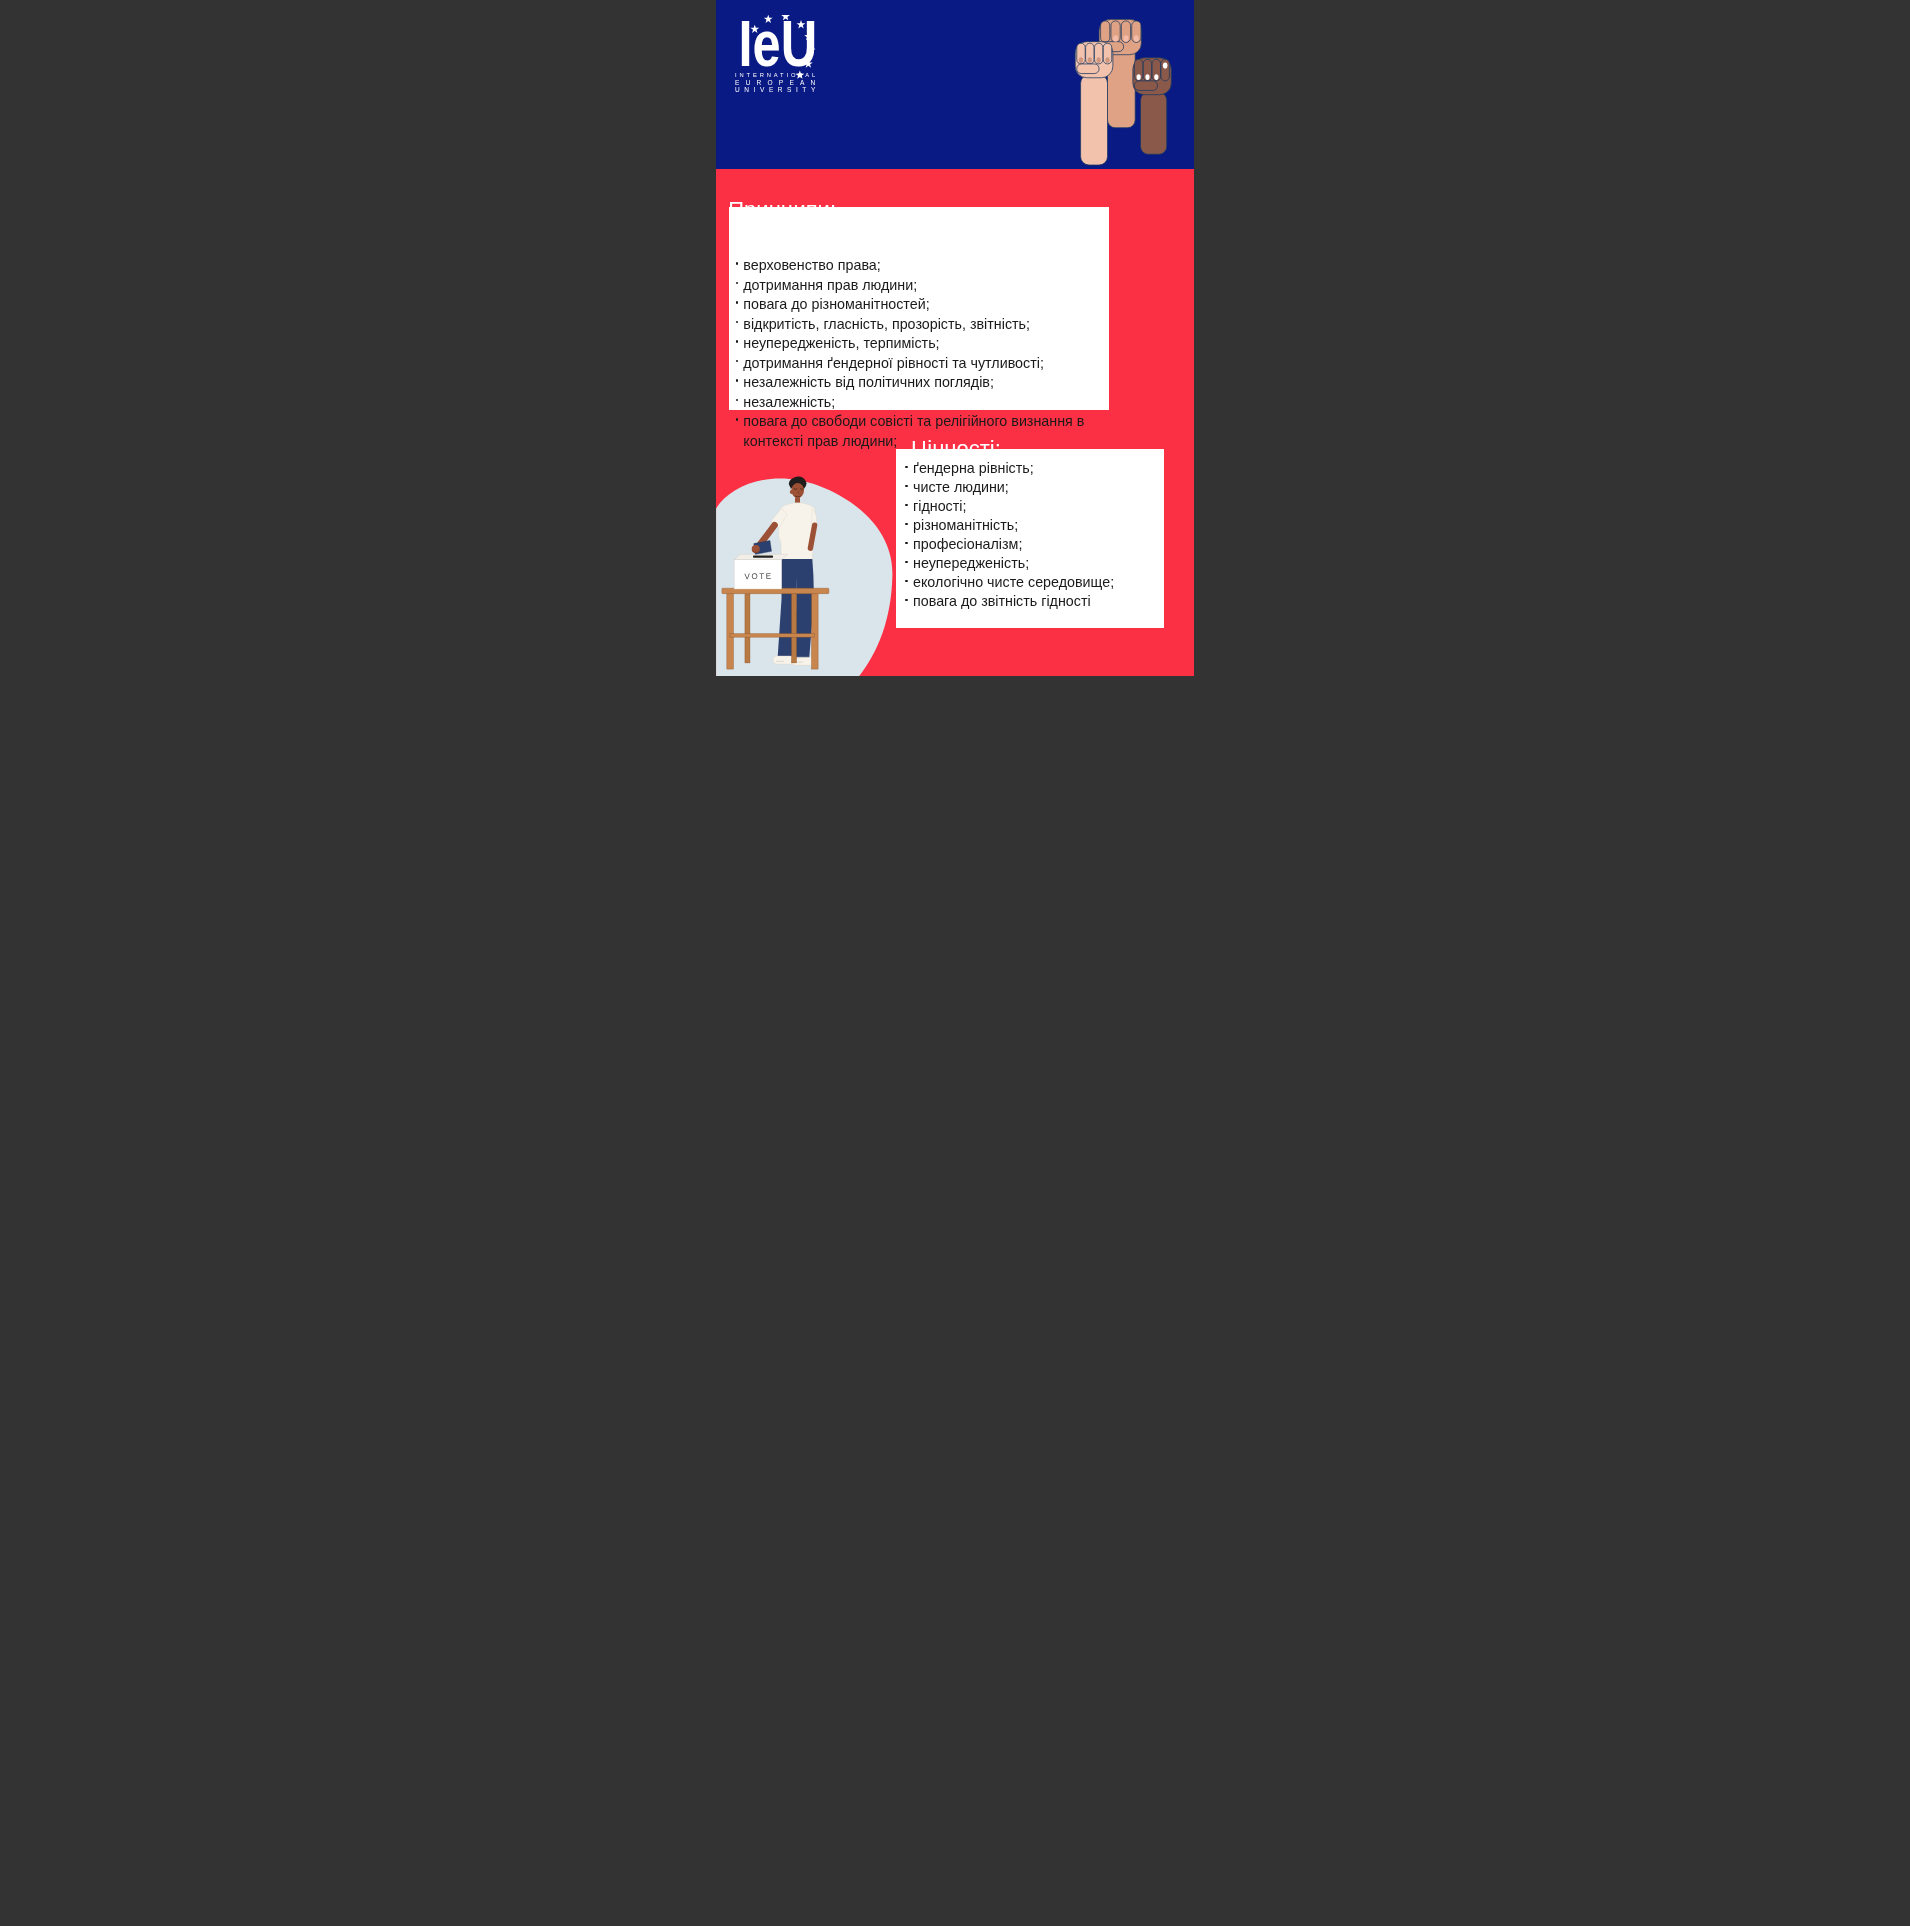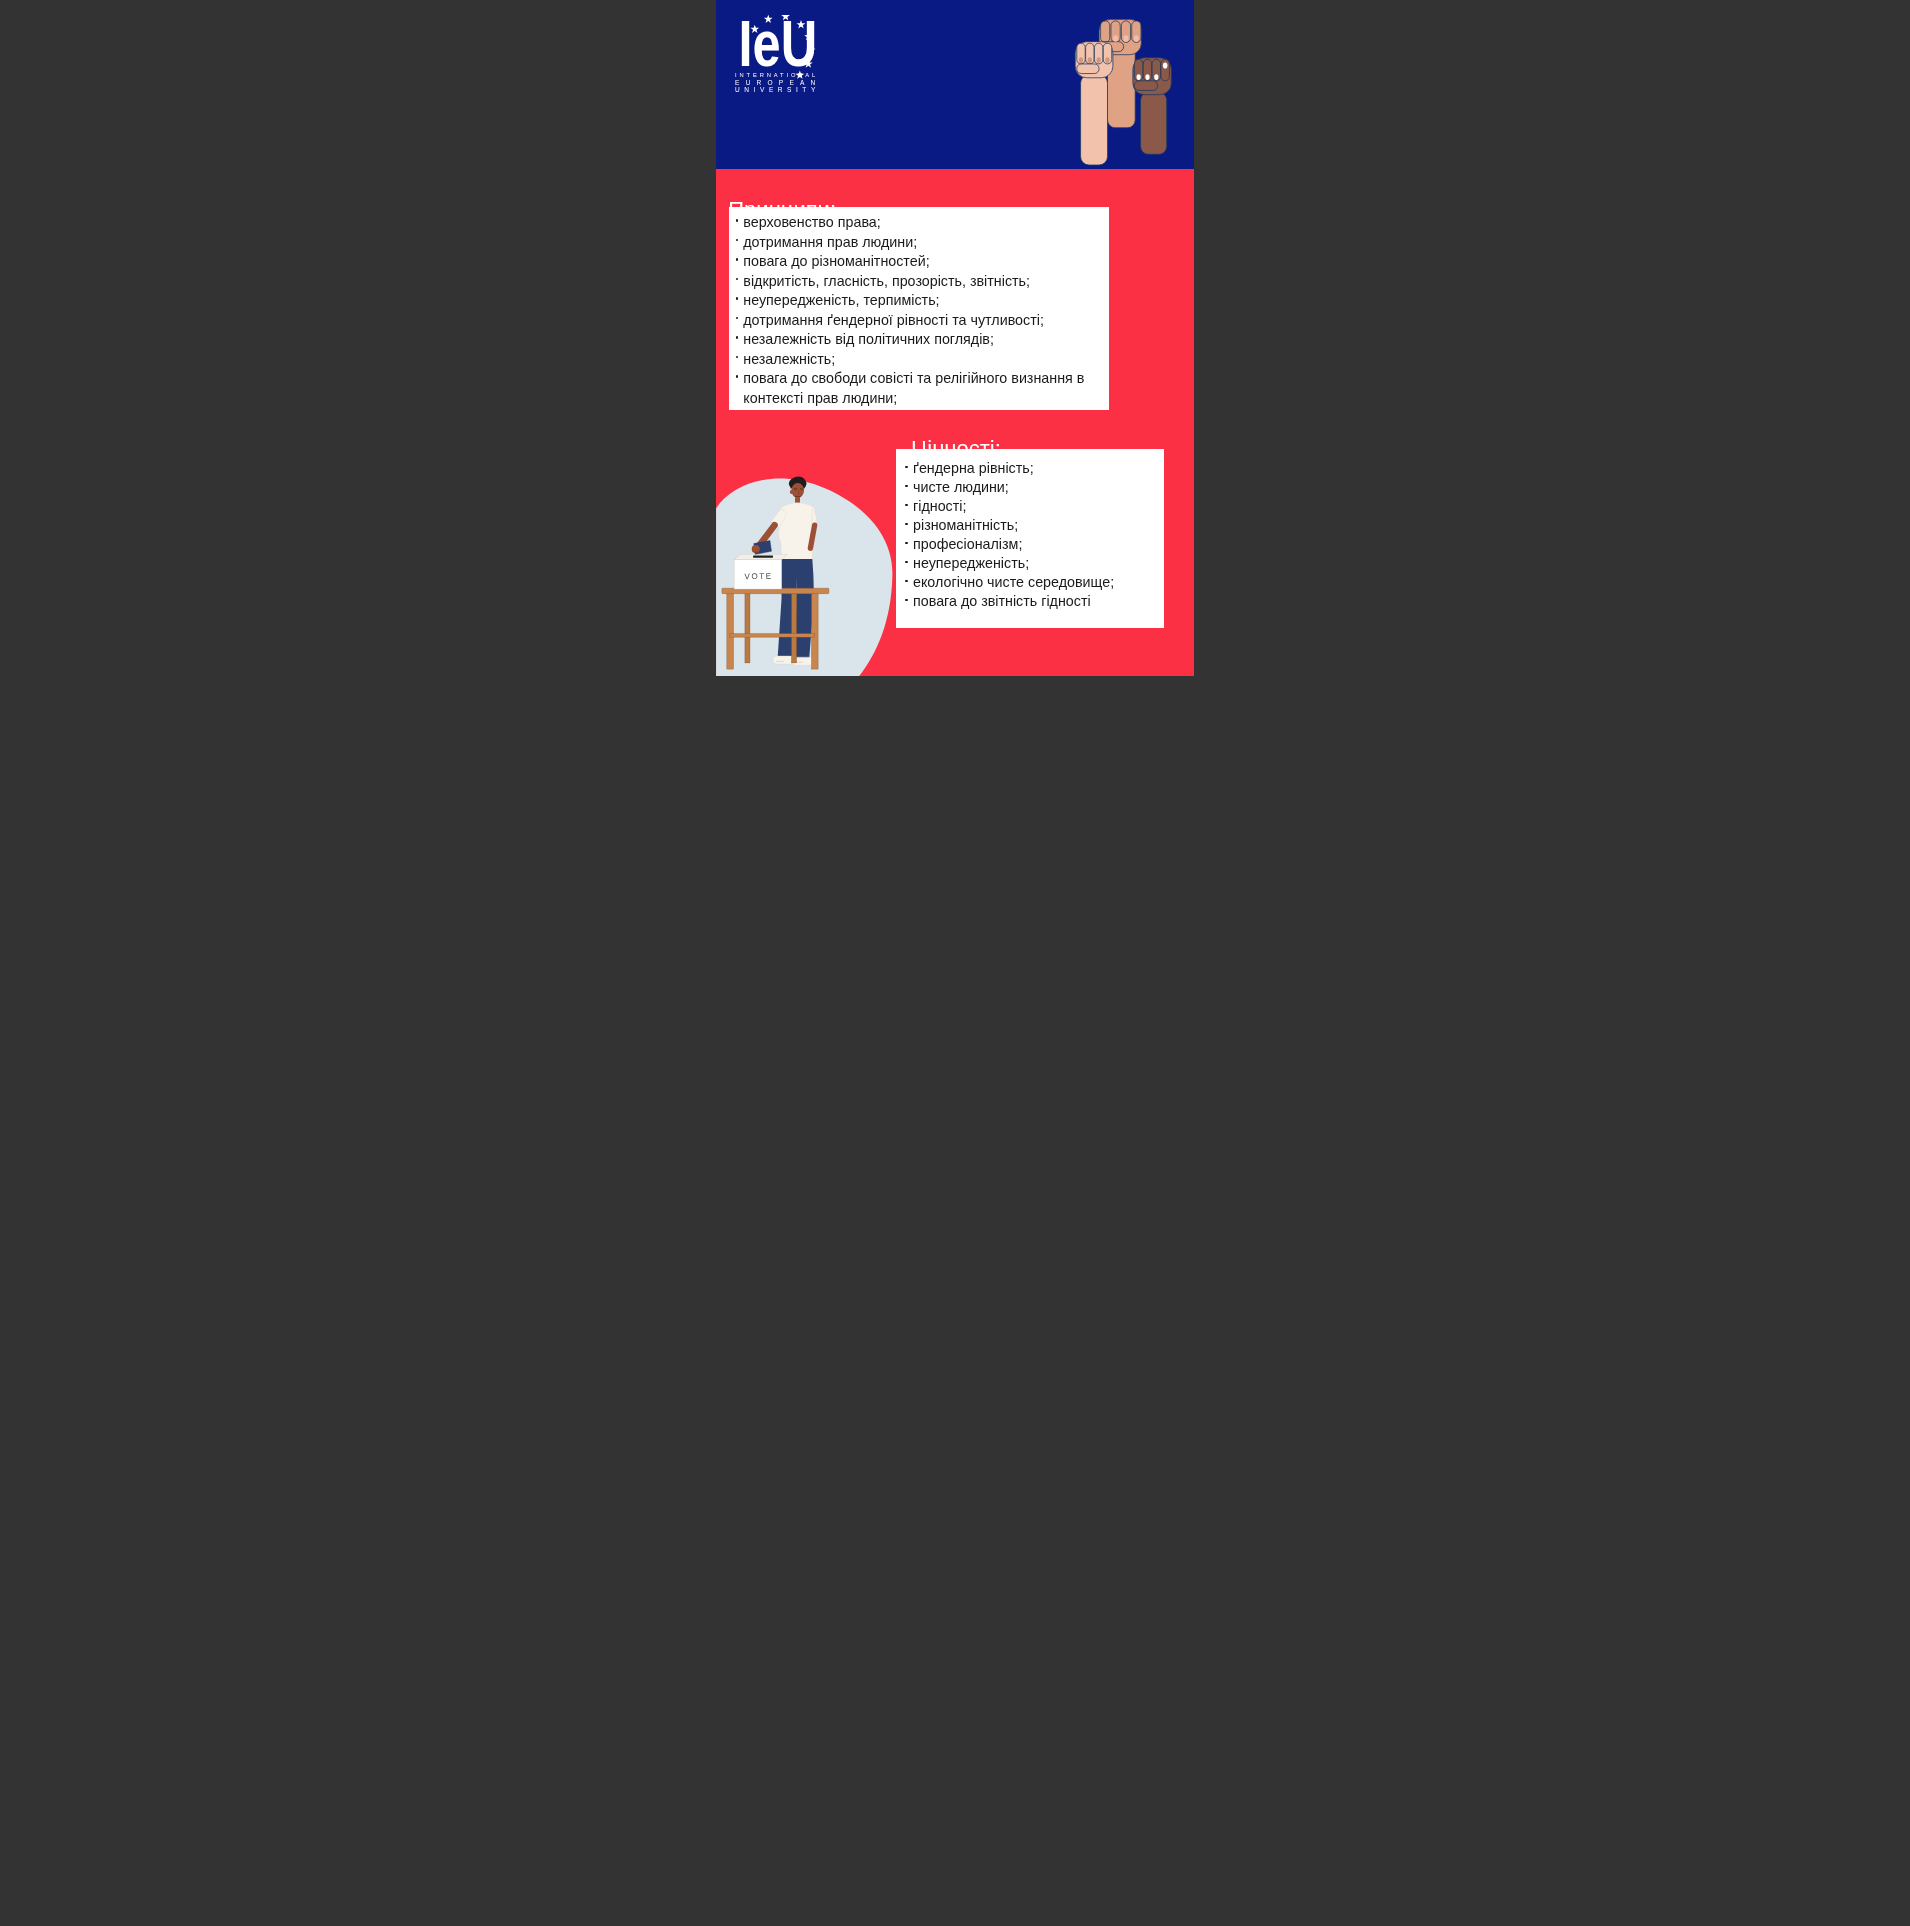--- a/index.html
+++ b/index.html
@@ -15,21 +15,21 @@
          font-size:28.5px;line-height:33px;white-space:nowrap;}
   .title .tline{transform:scaleX(0.82);transform-origin:left top;}
   .fists{position:absolute;left:340px;top:16.6px;width:118px;height:150px;}
   .heading{position:absolute;color:#fff;font-size:22px;font-weight:400;line-height:1;letter-spacing:0px;}
   .h-principles{left:12.3px;top:181px;}
   .h-values{left:195px;top:420px;}
   .panel{position:absolute;background:var(--panel_bg,#fff);}
   .panel-principles{left:12.7px;top:207px;width:380px;height:203px;}
   .panel-values{left:180px;top:449px;width:268px;height:179px;}
   .panel ul{margin:0;padding:0;list-style:none;color:var(--text,#1A1A1A);}
-  .panel-principles ul{padding:6.2px 3.9px 0 14.6px;font-size:14.3px;line-height:19.5px;}
+  .panel-principles ul{padding:6.2px 3.9px 0 14.6px;font-size:14.3px;line-height:19.5px;margin-top:43px;}
   .panel-values ul{padding:10.4px 3.9px 0 17px;font-size:14.3px;line-height:19px;}
   .panel li{position:relative;}
   .bullet{position:absolute;left:-7.7px;top:6.2px;width:2.3px;height:2.3px;border-radius:50%;
           background:var(--text,#1A1A1A);}
   .voting{position:absolute;left:0px;top:472px;width:183px;height:204px;}
   .outl{stroke:var(--outline,#1C3A5F);stroke-width:2px;}
   svg{display:block;}
 </style>
 </head>
 <body>

